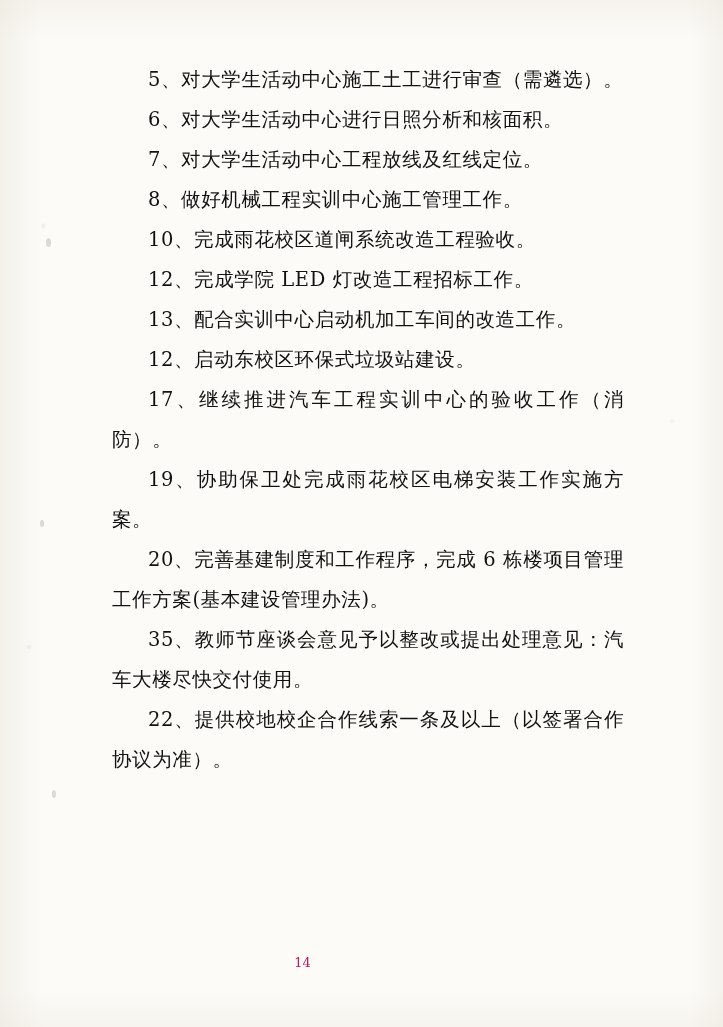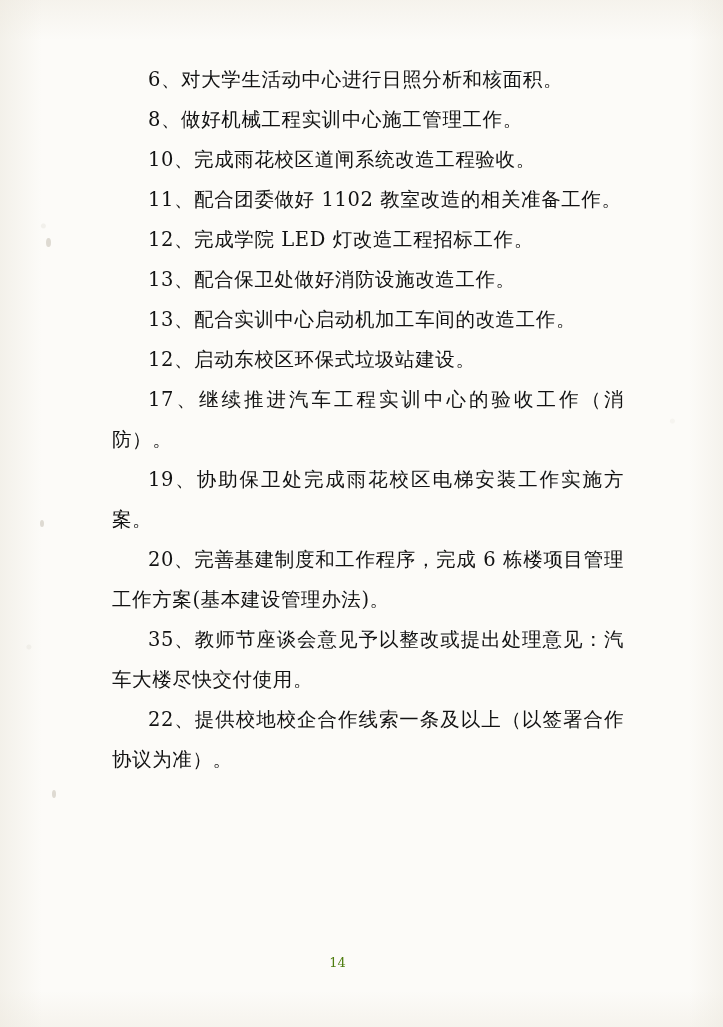--- a/index.html
+++ b/index.html
@@ -53,48 +53,47 @@
     text-indent: 36px;
     font-family: "DejaVu Serif", "Liberation Serif", serif;
   }
   .page-number {
     position: absolute;
     left: 0;
     top: 955px;
     width: 605px;
     text-align: center;
     font-size: 13px;
-    color: #4d7c0f;
+    color: #be185d;
     font-family: "DejaVu Serif", "Liberation Serif", serif;
-    margin-left: 35px;
   }
   
   .speckle {
     position: absolute;
     background: rgba(165,158,140,0.35);
     border-radius: 50%;
     pointer-events: none;
   }
 </style>
 </head>
 <body>
 
 <div id="page">
 
   <span class="speckle" style="left:46px; top:238px; width:5px; height:9px;"></span>
   <span class="speckle" style="left:40px; top:520px; width:4px; height:7px;"></span>
   <span class="speckle" style="left:52px; top:790px; width:4px; height:8px;"></span>
 
   <div id="content">
+    <p class="para">5、对大学生活动中心施工土工进行审查（需遴选）。</p>
     <p class="para">6、对大学生活动中心进行日照分析和核面积。</p>
+    <p class="para">7、对大学生活动中心工程放线及红线定位。</p>
     <p class="para">8、做好机械工程实训中心施工管理工作。</p>
     <p class="para">10、完成雨花校区道闸系统改造工程验收。</p>
-    <p class="para">11、配合团委做好 1102 教室改造的相关准备工作。</p>
     <p class="para">12、完成学院 LED 灯改造工程招标工作。</p>
-    <p class="para">13、配合保卫处做好消防设施改造工作。</p>
     <p class="para">13、配合实训中心启动机加工车间的改造工作。</p>
     <p class="para">12、启动东校区环保式垃圾站建设。</p>
     <p class="para">17、继续推进汽车工程实训中心的验收工作（消防）。</p>
     <p class="para">19、协助保卫处完成雨花校区电梯安装工作实施方案。</p>
     <p class="para">20、完善基建制度和工作程序，完成 6 栋楼项目管理工作方案(基本建设管理办法)。</p>
     <p class="para">35、教师节座谈会意见予以整改或提出处理意见：汽车大楼尽快交付使用。</p>
     <p class="para">22、提供校地校企合作线索一条及以上（以签署合作协议为准）。</p>
   </div>
 
   <div class="page-number">14</div>

